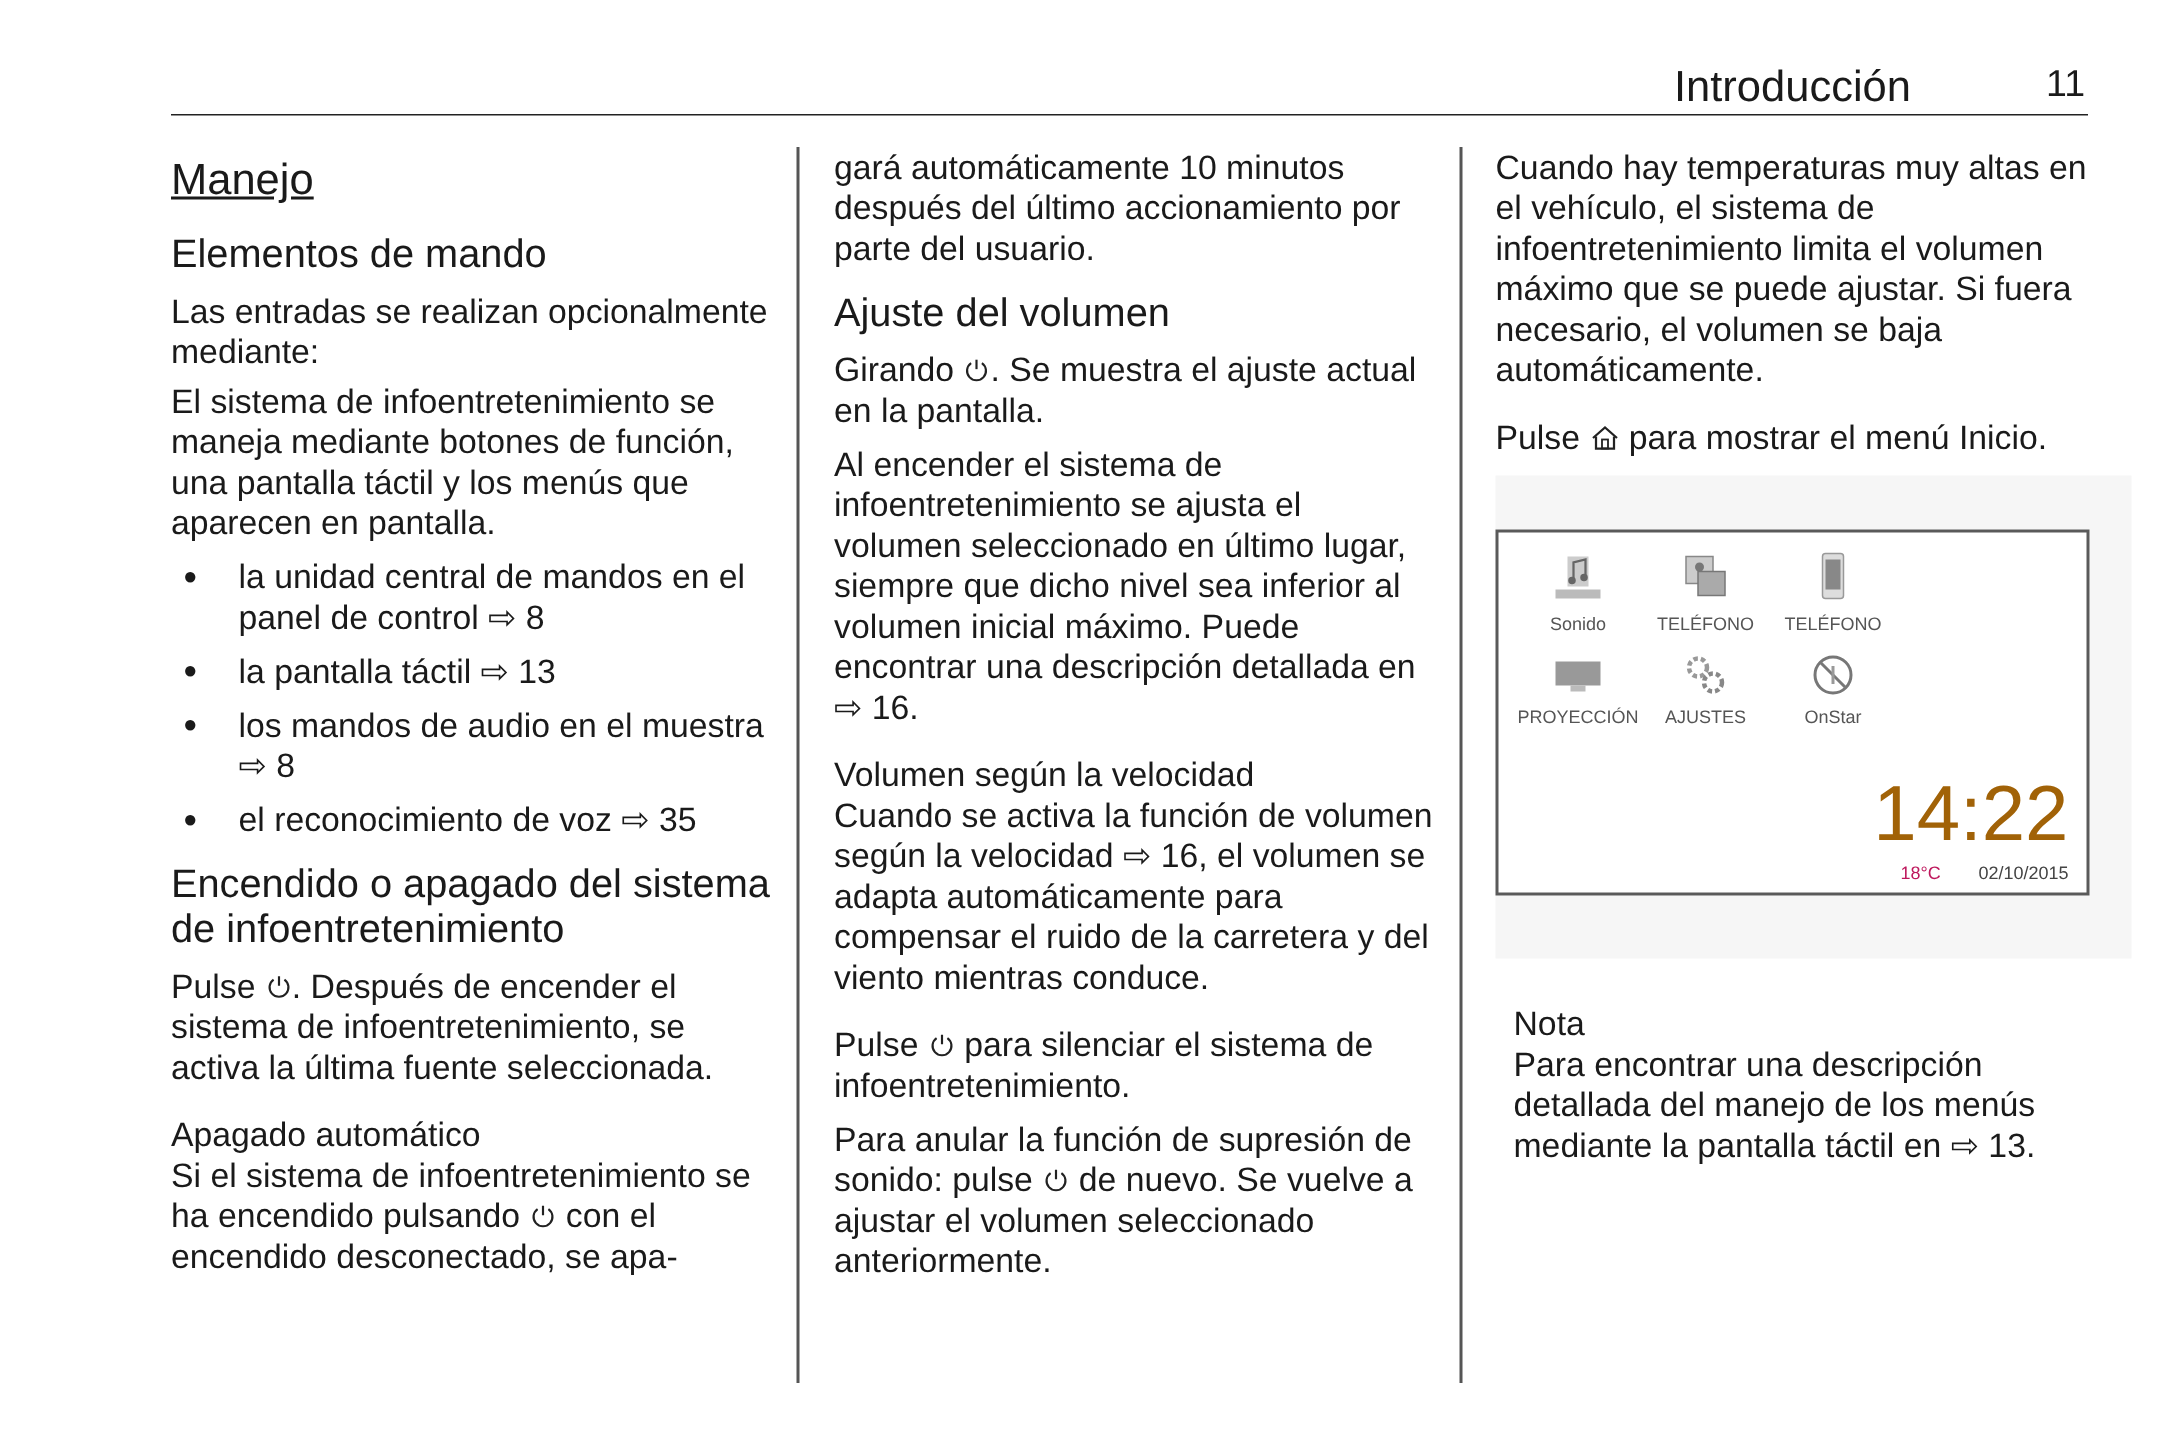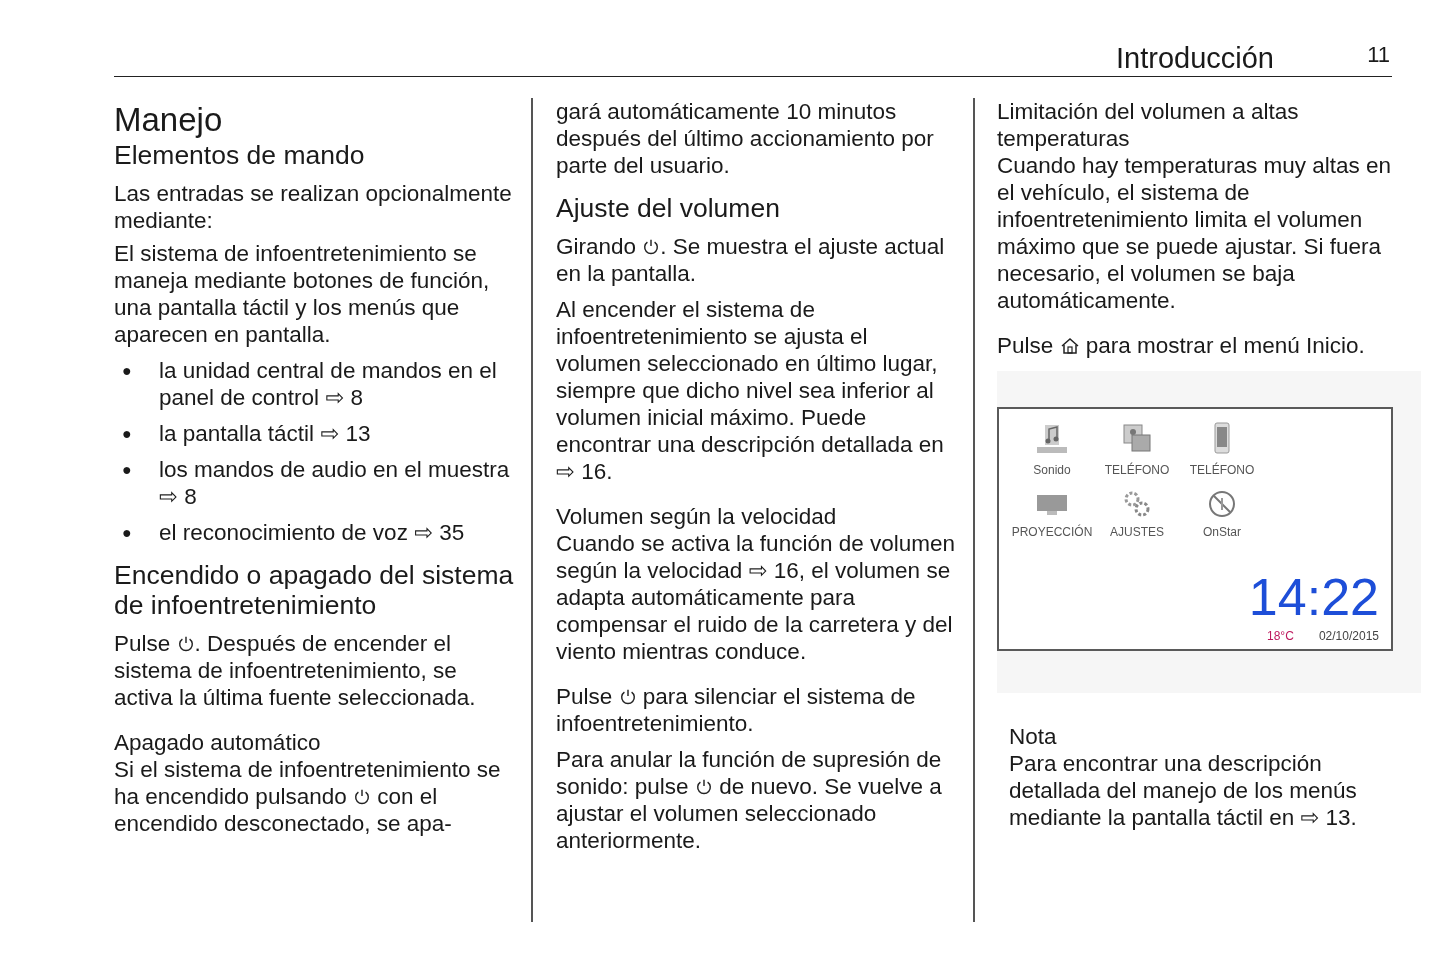--- a/index.html
+++ b/index.html
@@ -5,45 +5,45 @@
     html, body { margin: 0; padding: 0; background: #ffffff; }
     body {
       width: 1445px; height: 966px; position: relative; overflow: hidden;
       font-family: "Liberation Sans", sans-serif; color: #1a1a1a;
     }
     .header {
       position: absolute; left: 114px; top: 38px; width: 1278px; height: 38px;
       border-bottom: 1.5px solid #222;
     }
     .header .section { position: absolute; right: 118px; top: 4px; font-size: 29px; }
-    .header .pagenum { position: absolute; right: 2px; top: 4px; font-size: 22px; }
+    .header .pagenum { position: absolute; right: 2px; top: 4px; font-size: 25px; }
     .vline { position: absolute; top: 98px; height: 824px; width: 1.5px; background: #555; }
     .col { position: absolute; top: 98px; font-size: 22.5px; line-height: 27px; }
     .col1 { left: 114px; width: 400px; }
     .col2 { left: 556px; width: 400px; }
     .col3 { left: 997px; width: 400px; }
-    h1 { font-size: 33px; font-weight: normal; margin: 2px 0 0 0; line-height: 40px; }
+    h1 { font-size: 29px; font-weight: normal; margin: 2px 0 14px 0; line-height: 40px; text-decoration: underline; }
     h2 { font-size: 26.5px; font-weight: normal; margin: 0 0 10px 0; line-height: 30px; }
     h3 { font-size: 22.5px; font-weight: normal; margin: 0; line-height: 27px; }
     p { margin: 0 0 9px 0; }
     .gap { margin-bottom: 18px; }
     ul { list-style: none; margin: 0 0 12px 0; padding: 0; }
     li { position: relative; padding-left: 45px; margin-bottom: 9px; }
     li::before { content: "●"; position: absolute; left: 8px; top: 0; font-size: 16px; }
     .icon-inline { display: inline-block; vertical-align: -2px; }
     .figure {
       position: relative; width: 424px; height: 322px; background: #f6f6f6; margin: 12px 0 30px 0;
     }
     .screen {
       position: absolute; left: 0; top: 36px; width: 392px; height: 240px;
       background: #ffffff; border: 2px solid #5a5a5a;
     }
     .app { position: absolute; width: 90px; text-align: center; font-size: 12px; color: #555; line-height: 14px; }
     .app svg { display: block; margin: 0 auto 6px auto; }
-    .clock { position: absolute; right: 12px; top: 162px; font-size: 52px; line-height: 52px; color: #1d4ed8; }
+    .clock { position: absolute; right: 12px; top: 162px; font-size: 52px; line-height: 52px; color: #a16207; }
     .temp { position: absolute; left: 268px; top: 214px; font-size: 12px; color: #be185d; }
     .date { position: absolute; right: 12px; top: 214px; font-size: 12px; color: #444; }
     .nota { padding-left: 12px; }
   </style>
 </head>
 <body>
 
 <div class="header">
   <span class="section">Introducción</span>
   <span class="pagenum">11</span>
@@ -112,21 +112,20 @@
     <span>Para anular la función de supresión de sonido: pulse</span>
     <svg class="icon-inline" width="18" height="18" viewBox="0 0 20 20">
         <path d="M6 4.5 A7 7 0 1 0 14 4.5" fill="none" stroke="#222" stroke-width="1.6"></path>
         <line x1="10" y1="2" x2="10" y2="9" stroke="#222" stroke-width="1.6"></line>
       </svg>
     <span>de nuevo. Se vuelve a ajustar el volumen seleccionado anteriormente.</span>
   </p>
 </div>
 
 <div class="col col3">
-  <h3>Limitación del volumen a altas temperaturas</h3>
   <p class="gap">Cuando hay temperaturas muy altas en el vehículo, el sistema de infoentretenimiento limita el volumen máximo que se puede ajustar. Si fuera necesario, el volumen se baja automáticamente.</p>
   <p>
     <span>Pulse</span>
     <svg class="icon-inline" width="20" height="18" viewBox="0 0 20 18">
         <path d="M2 9 L10 2 L18 9" fill="none" stroke="#222" stroke-width="1.5"></path>
         <path d="M4 8 V16 H16 V8" fill="none" stroke="#222" stroke-width="1.5"></path>
         <rect x="8" y="10" width="4" height="6" fill="none" stroke="#222" stroke-width="1.2"></rect>
       </svg>
     <span>para mostrar el menú Inicio.</span>
   </p>

